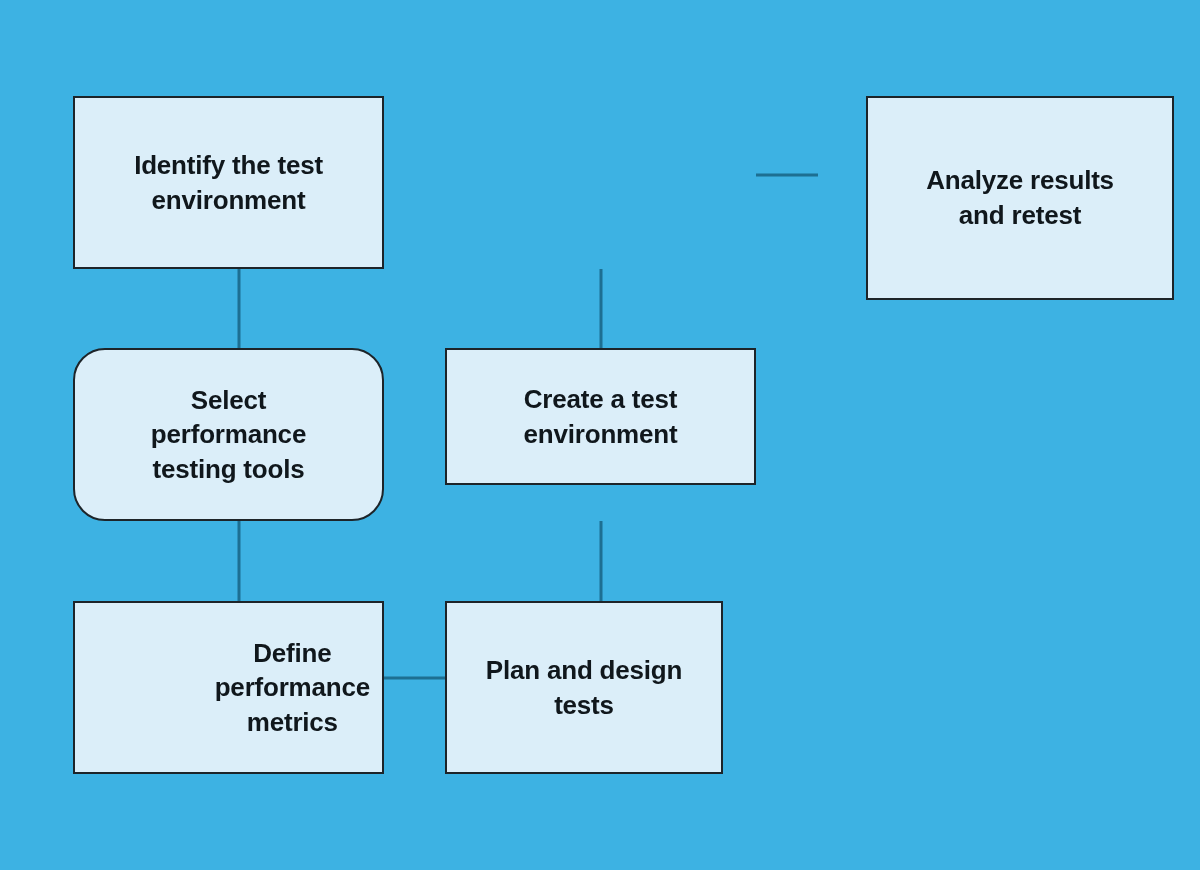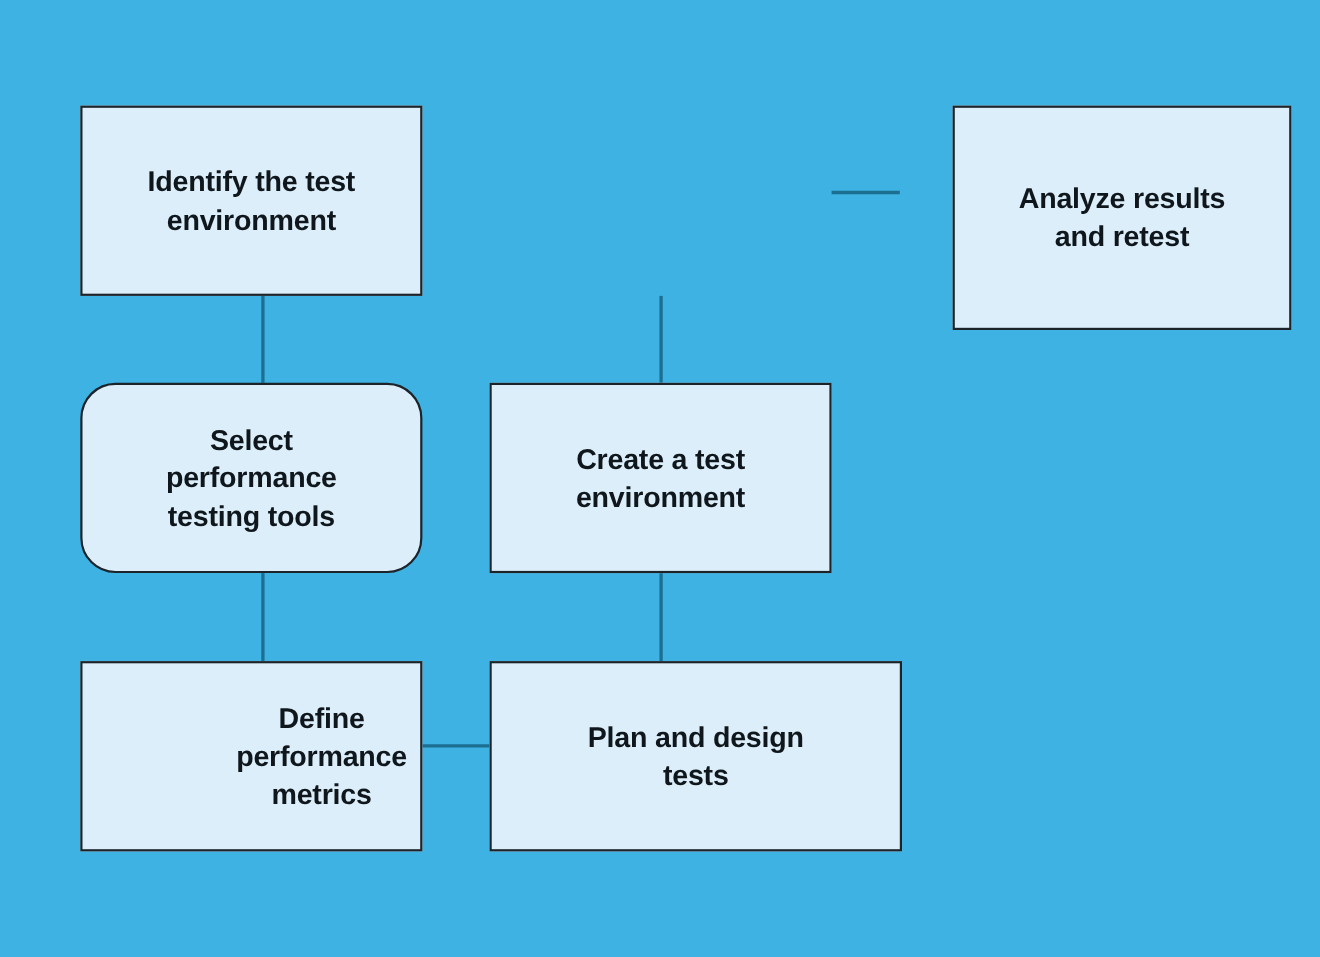--- a/index.html
+++ b/index.html
@@ -45,23 +45,23 @@
     line-height: 1.33;
     color: #10171c;
     white-space: pre-line;
     letter-spacing: -0.2px;
   }
   
   #node-identify-test-environment { left: 73px;  top: 96px;  width: 311px; height: 173px; }
   #node-execute-monitor-tests     { left: 445px; top: 96px;  width: 311px; height: 173px; }
   #node-analyze-results-retest    { left: 818px; top: 96px;  width: 308px; height: 204px; margin-left: 48px; }
   #node-select-testing-tools      { left: 73px;  top: 348px; width: 311px; height: 173px; border-radius: 32px; }
-  #node-create-test-environment   { left: 445px; top: 348px; width: 311px; height: 173px; }
+  #node-create-test-environment   { left: 445px; top: 348px; width: 311px; height: 137px; }
   #node-define-performance-metrics{ left: 73px;  top: 601px; width: 311px; height: 173px; justify-content: flex-end; }
-  #node-plan-design-tests         { left: 445px; top: 601px; width: 375px; height: 173px; }
+  #node-plan-design-tests         { left: 445px; top: 601px; width: 278px; height: 173px; }
 </style>
 </head>
 <body>
 
 <div id="canvas">
 
   <svg class="connector-layer" viewBox="0 0 1200 870" width="1200" height="870" xmlns="http://www.w3.org/2000/svg">
 
     <line x1="239" y1="269" x2="239" y2="348" stroke="#1d6f92" stroke-width="3"></line>
 

